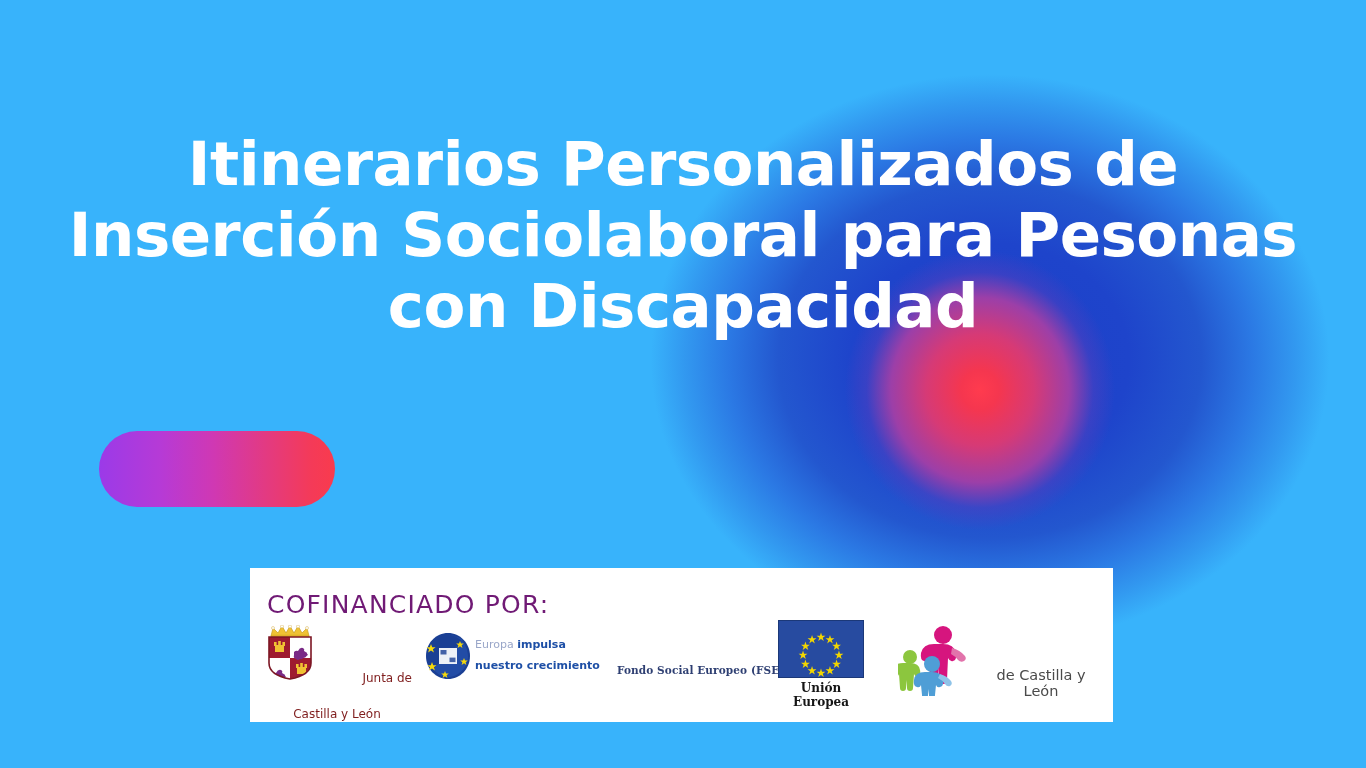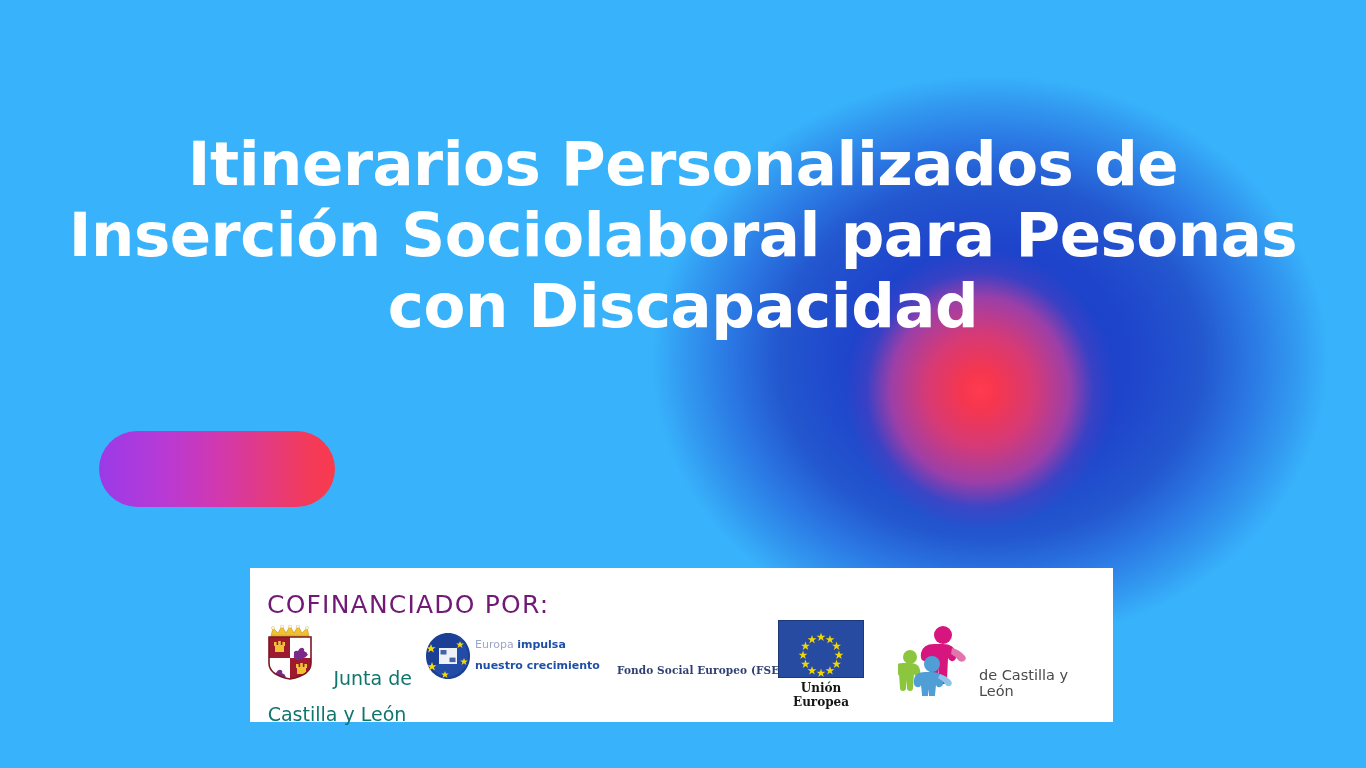--- a/index.html
+++ b/index.html
@@ -141,23 +141,23 @@
     width: 44px;
     height: 44px;
   }
   .jcyl-text {
     position: absolute;
     left: 0px;
     top: 28px;
     width: 150px;
     text-align: center;
     font-family: "DejaVu Sans", sans-serif;
-    font-size: 19px;
+    font-size: 12px;
     line-height: 18px;
-    color: #0f766e;
+    color: #7f1d1d;
     white-space: pre-line;
   }
   .jcyl-text .l1 { display: block; text-align: right; padding-left: 48px; }
   .jcyl-text .l2 { display: block; text-align: center; }
 
   
   .europa {
     position: absolute;
     left: 175px;
     top: 8px;
@@ -252,20 +252,21 @@
     letter-spacing: -0.2px;
   }
   .ss .t2 {
     position: absolute;
     left: 81px;
     top: 45px;
     font-family: "DejaVu Sans", sans-serif;
     font-weight: 400;
     font-size: 14.5px;
     color: #4a4a4a;
+    text-align: center;
   }
 </style>
 </head>
 <body>
 
 <div id="slide">
 
   <div class="glow-blue"></div>
   <div class="glow-red"></div>
 

